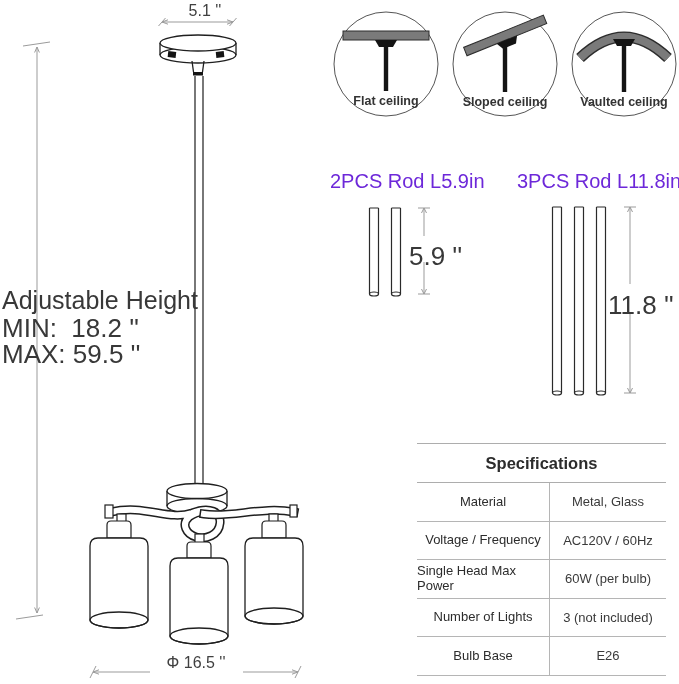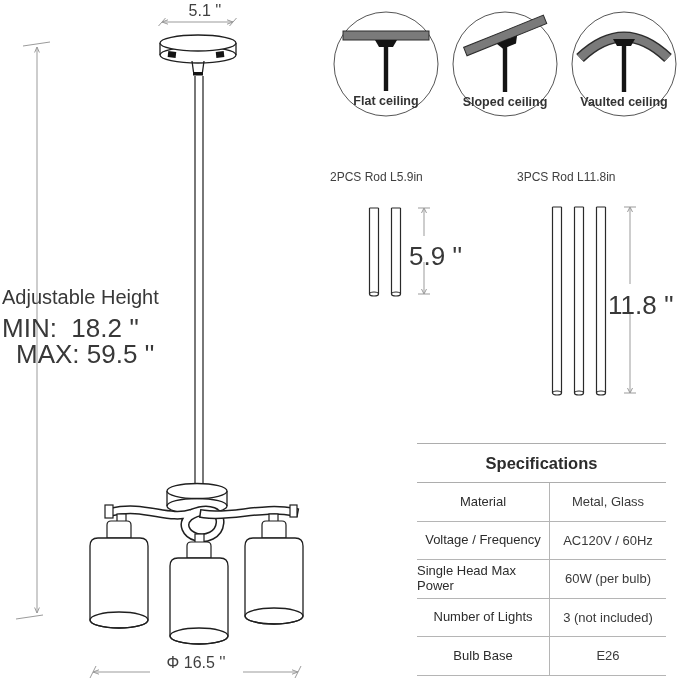--- a/index.html
+++ b/index.html
@@ -4,21 +4,21 @@
 <style>
   html,body{margin:0;padding:0;background:#ffffff;}
   .canvas{
     position:relative;width:679px;height:684px;background:#ffffff;overflow:hidden;
     font-family:"Liberation Sans", sans-serif;color:#3a3a3a;
   }
   .abs{position:absolute;}
   .t{position:absolute;white-space:pre;color:#3c3c3c;}
   .dim-label{font-size:16px;color:#404040;}
   .big-label{font-size:26px;color:#383838;}
-  .rod-title{font-size:12px;color:#404040;}
+  .rod-title{font-size:20px;color:#6d28d9;}
   .circle-label{font-size:12.5px;color:#333333;text-align:center;font-weight:bold;}
   .center{text-align:center;}
   
   .spec-table{position:absolute;left:417px;top:443px;width:249px;
     border-top:1px solid #adadad;font-size:13px;}
   .spec-header{height:38px;border-bottom:1px solid #adadad;display:flex;
     align-items:center;justify-content:center;font-weight:bold;font-size:16.5px;color:#2c2c2c;}
   .spec-row{display:flex;height:37.5px;border-bottom:1px solid #b5b5b5;}
   .spec-cell-label{width:132px;display:flex;align-items:center;justify-content:center;
     font-weight:normal;color:#2c2c2c;line-height:1.1;}
@@ -93,23 +93,23 @@
       <path d="M90,546 Q90,538 98,538 L140,538 Q148,538 148,546 L148,620 A29 8 0 0 1 90,620 Z" fill="#ffffff"></path>
       <ellipse cx="119" cy="620" rx="29" ry="8" fill="none"></ellipse>
       <path d="M245,546 Q245,538 253,538 L295,538 Q303,538 303,546 L303,616 A29 8 0 0 1 245,616 Z" fill="#ffffff"></path>
       <ellipse cx="274" cy="616" rx="29" ry="8" fill="none"></ellipse>
       <path d="M170,566 Q170,558 178,558 L220,558 Q228,558 228,566 L228,636 A29 8 0 0 1 170,636 Z" fill="#ffffff"></path>
       <ellipse cx="199" cy="636" rx="29" ry="8" fill="none"></ellipse>
     </g>
   </svg>
 
   <div class="t dim-label center" style="left:163px;top:2px;width:84px">5.1 ''</div>
-  <div class="t big-label" style="left:2px;top:286px;font-size:20px">Adjustable Height</div>
+  <div class="t big-label" style="left:2px;top:286px;font-size:25px">Adjustable Height</div>
   <div class="t big-label" style="left:2px;top:313px">MIN:  18.2 ''</div>
-  <div class="t big-label" style="left:16px;top:339px">MAX: 59.5 ''</div>
+  <div class="t big-label" style="left:2px;top:339px">MAX: 59.5 ''</div>
   <div class="t dim-label center" style="left:146px;top:654px;width:100px">Φ 16.5 ''</div>
 
   <svg class="abs" style="left:332px;top:6px" width="347" height="118" viewBox="0 0 347 118">
 
     <g>
       <circle cx="54" cy="58" r="52" fill="none" stroke="#555555" stroke-width="1"></circle>
       <rect x="11" y="25" width="86" height="9" fill="#7a7a7a" stroke="#2c2c2c" stroke-width="1"></rect>
       <path d="M43,34 h22 l-4,7 h-14 Z" fill="#141414"></path>
       <rect x="51.8" y="41" width="4.4" height="44" fill="#141414"></rect>
     </g>

